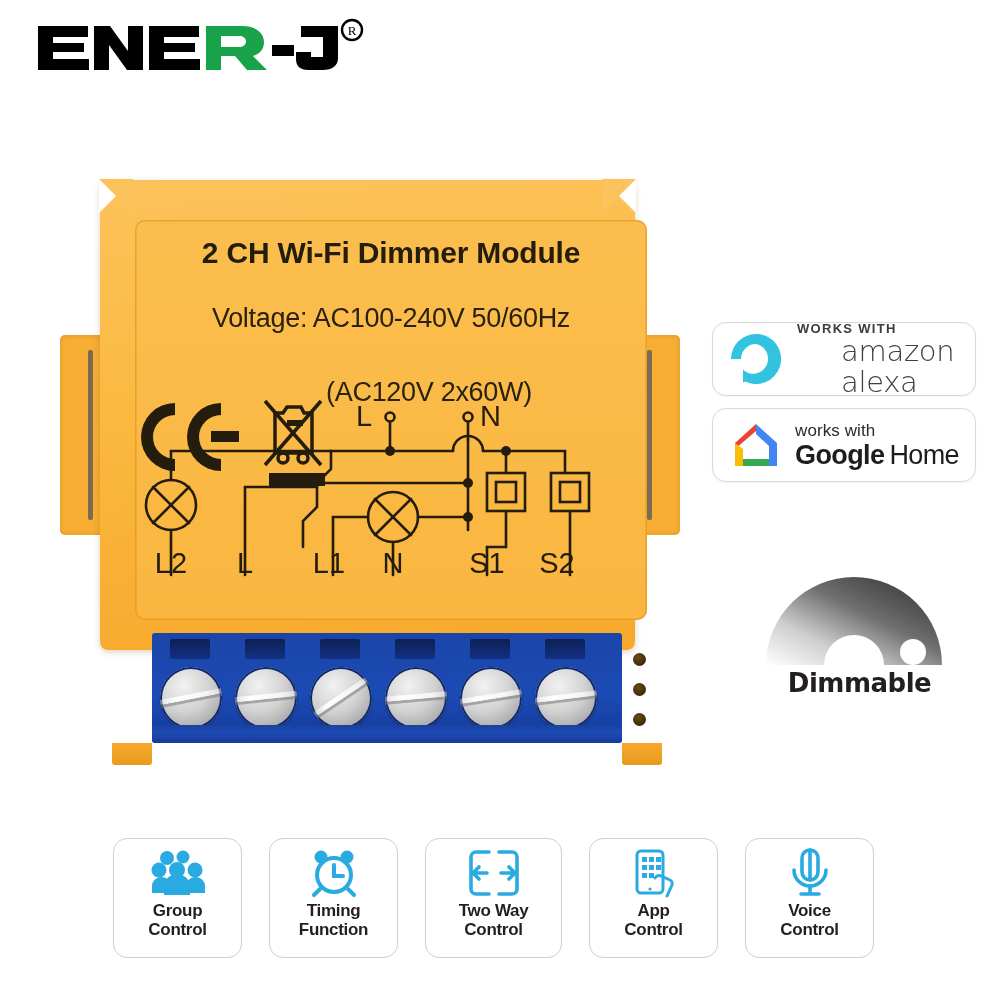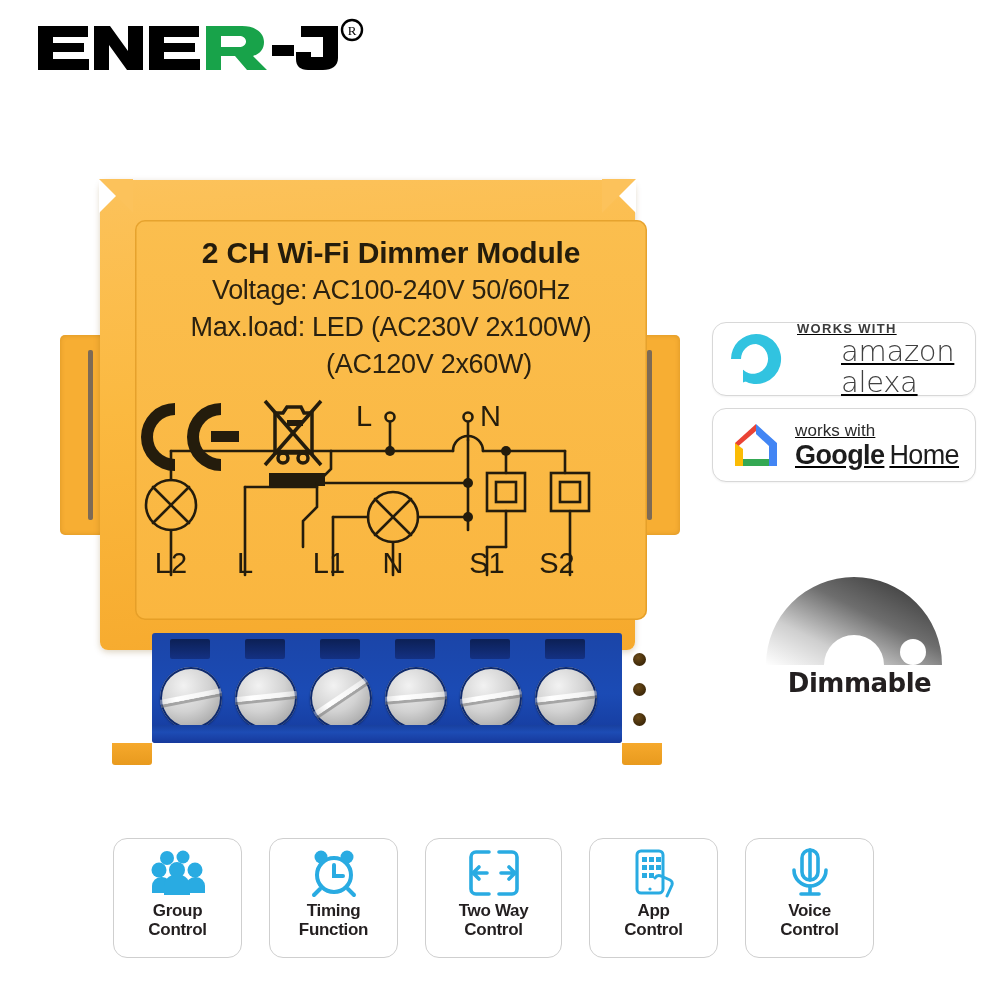--- a/index.html
+++ b/index.html
@@ -65,21 +65,21 @@
   }
 
   .lbl-title {
     position:absolute; left:0; right:0; top:16px;
     text-align:center; font-size:30px; font-weight:700; color:#241c0c;
     font-family:"Liberation Sans", sans-serif; letter-spacing:-0.2px;
   }
   .lbl-line {
     position:absolute; left:0; right:0;
     text-align:center; font-size:27px; color:#2a2110; white-space:nowrap;
-    font-family:"Liberation Sans", sans-serif; letter-spacing:-0.3px;
+    font-family:"Liberation Sans", sans-serif; letter-spacing:-0.3px;margin-top:28px;
   }
   #lbl-volt { top:55px; }
   #lbl-load1 { top:92px; }
   #lbl-load2 { top:129px; padding-left:76px; }
 
   #marks { position:absolute; left:0; top:175px; width:470px; height:225px; }
 
   
   .term-name {
     position:absolute; top:327px; font-size:29px; color:#241c0c;
@@ -134,21 +134,21 @@
   #foot-r { left:562px; border-radius:0 0 3px 3px; }
 
   
   .badge {
     position:absolute; background:#ffffff; border:1.4px solid #d8d8d8;
     border-radius:14px; display:flex; align-items:center;
     box-shadow: 0 1px 2px rgba(0,0,0,.05);
   }
   #badge-alexa { left:712px; top:322px; width:262px; height:72px; }
   #badge-google { left:712px; top:408px; width:262px; height:72px; }
-  .badge-texts { display:flex; flex-direction:column; justify-content:flex-start;text-decoration:underline; }
+  .badge-texts { display:flex; flex-direction:column; justify-content:flex-start; }
   .ww-small {
     font-size:13px; letter-spacing:1.3px; color:#3c3c3c; font-weight:600;
     font-family:"Liberation Sans", sans-serif; text-transform:uppercase;
   }
   .ww-small-g { font-size:17px; letter-spacing:.1px; color:#2b2b2b; font-weight:400; text-transform:none; }
   .brand-alexa { font-size:29px; color:#404040; font-weight:300; letter-spacing:-.3px;
     font-family:"DejaVu Sans", sans-serif; line-height:1.05;margin-left:44px; }
   .brand-google { font-size:27px; letter-spacing:-.6px; line-height:1.05;
     font-family:"Liberation Sans", sans-serif; }
   .brand-google b { font-weight:700; color:#1d1d1d; }
@@ -206,21 +206,20 @@
   <div class="wing" style="right:0px; top:160px; width:48px; height:200px;"></div>
   <div class="wing-slot" style="right:28px; top:175px; width:5px; height:170px;"></div>
 
   <div id="body-main"></div>
   <div id="chamfer-l"></div>
   <div id="chamfer-r"></div>
 
   <div id="label-panel">
     <div class="lbl-title">2 CH Wi-Fi Dimmer Module</div>
     <div class="lbl-line" id="lbl-volt">Voltage: AC100-240V 50/60Hz</div>
-    <div class="lbl-line" id="lbl-load1">Max.load: LED (AC230V 2x100W)</div>
     <div class="lbl-line" id="lbl-load2">(AC120V 2x60W)</div>
 
     <svg id="marks" viewBox="0 0 470 225">
       <g fill="#241c0c">
 
         <g>
           <path d="M40,8 A34,34 0 1,0 40,76 L40,64 A22,22 0 1,1 40,20 Z"></path>
           <path d="M86,8 A34,34 0 1,0 86,76 L86,64 A22,22 0 1,1 86,20 Z"></path>
           <rect x="76" y="36" width="28" height="11"></rect>
         </g>

